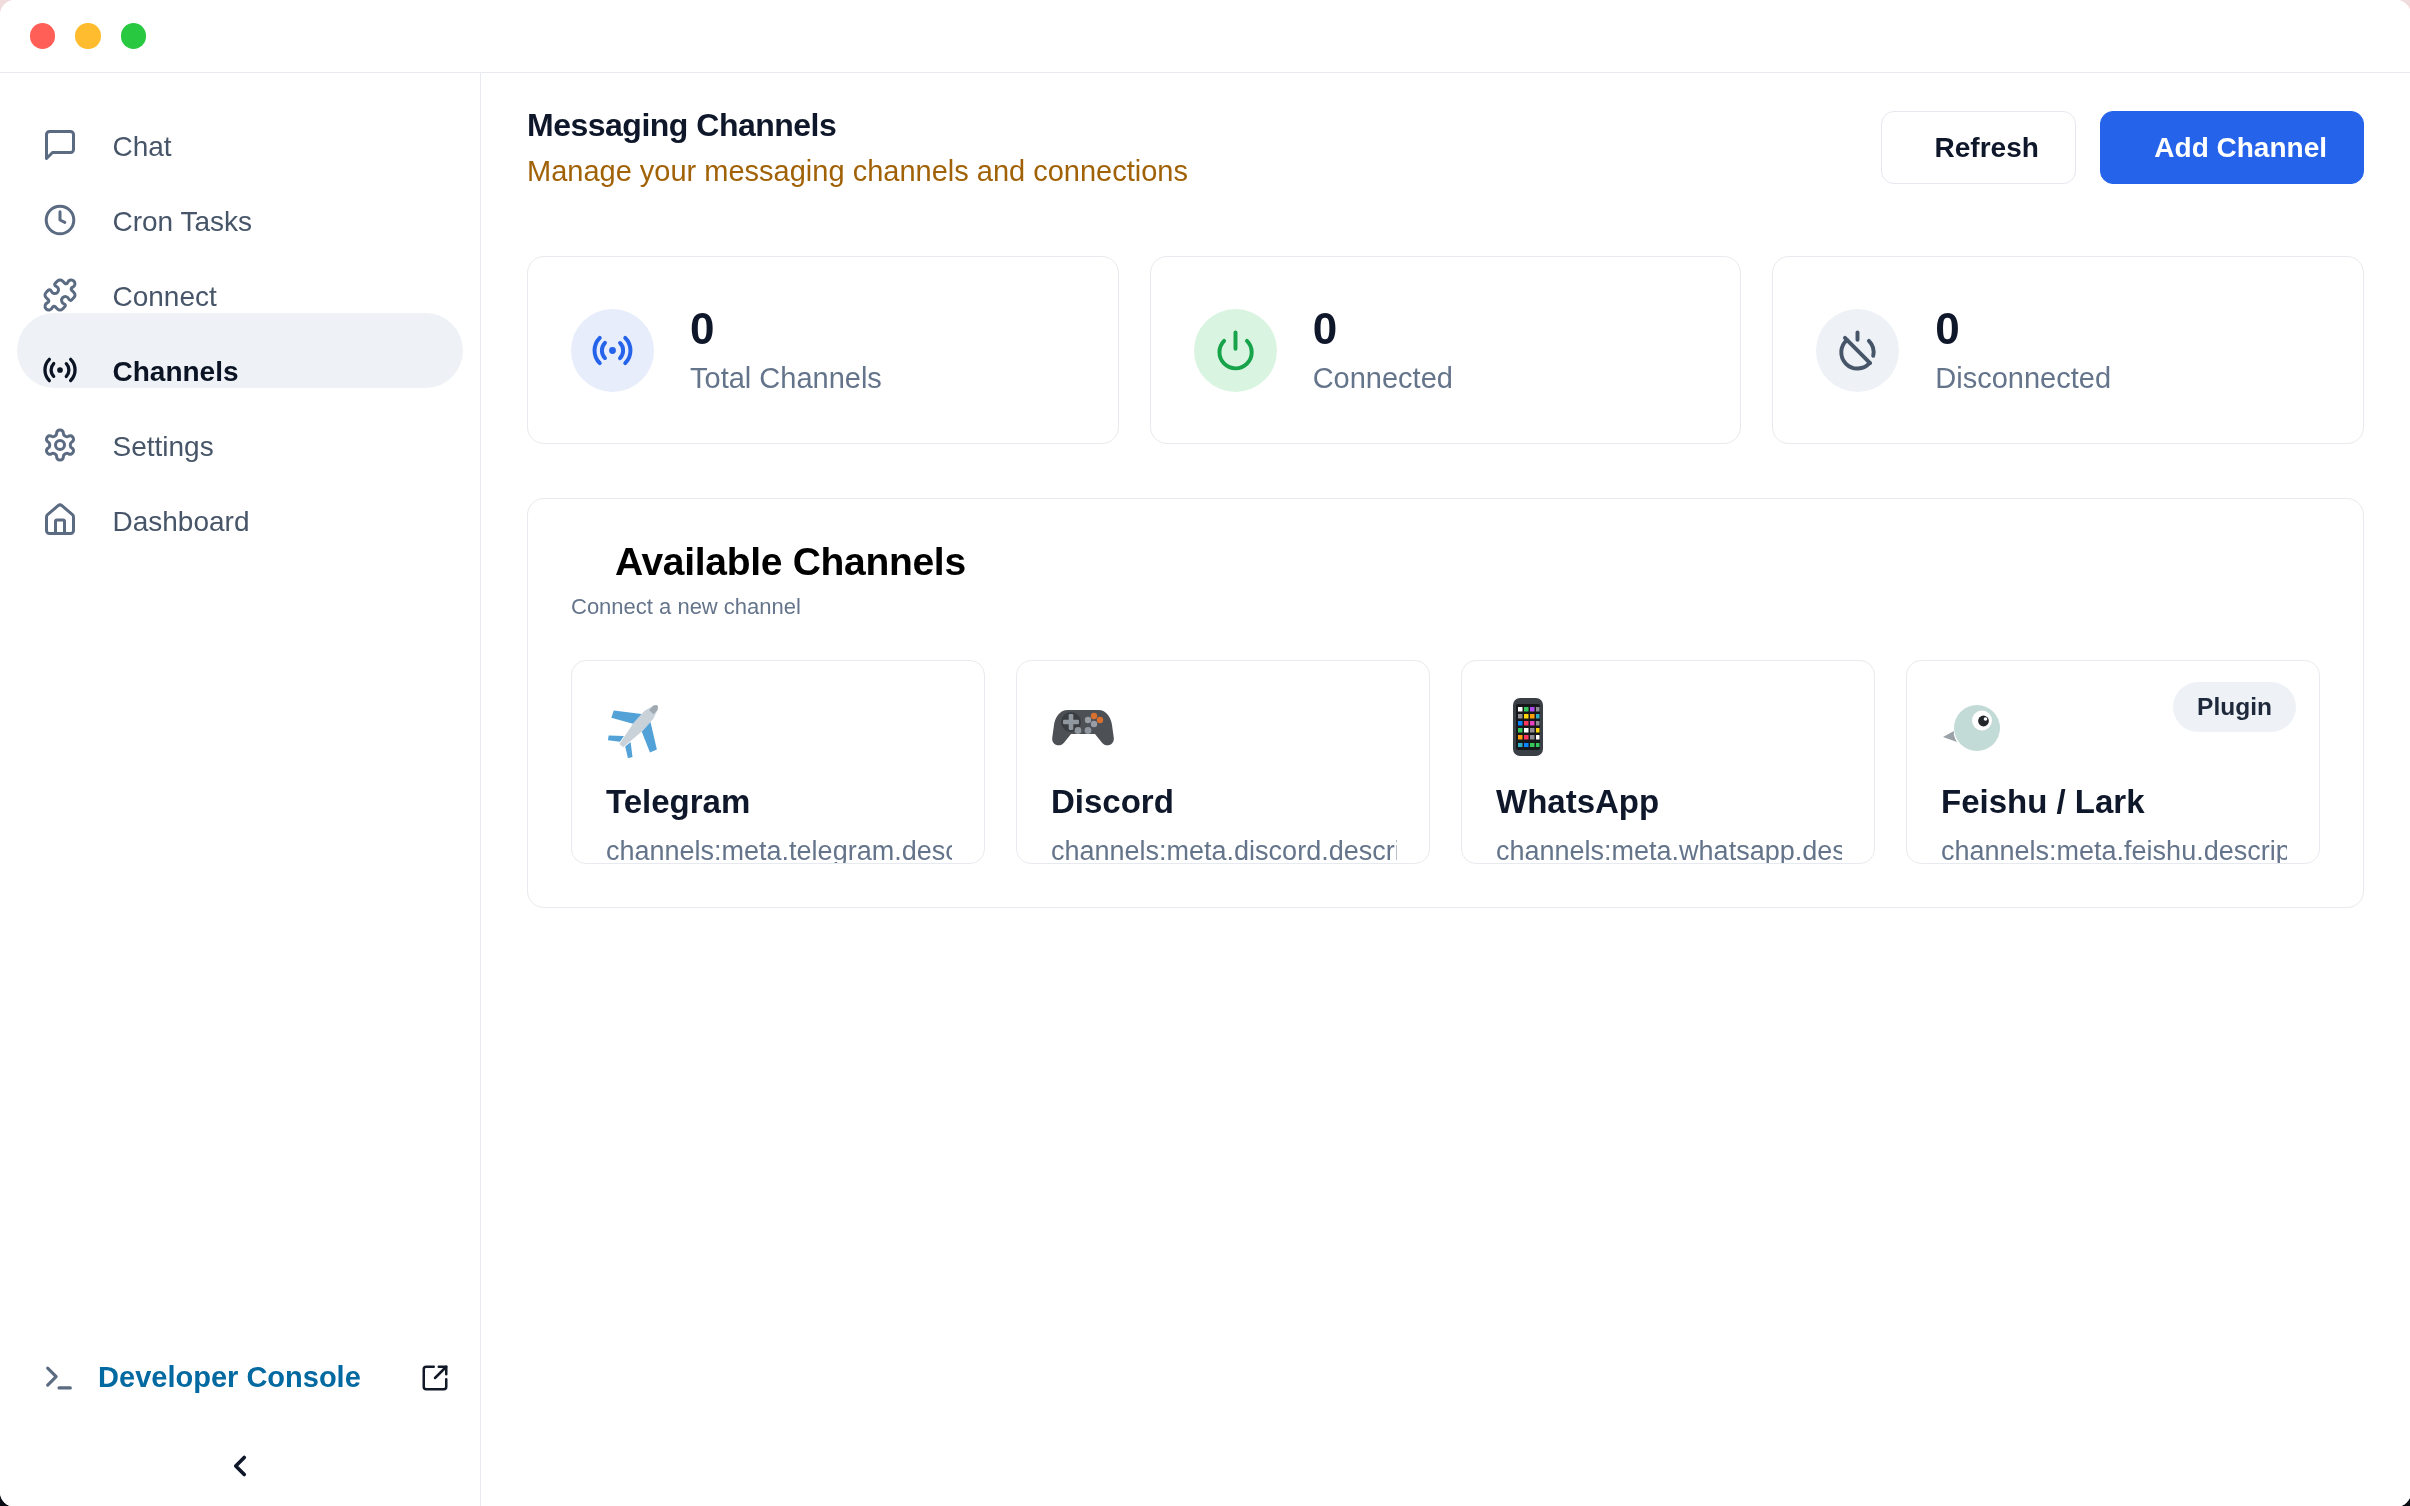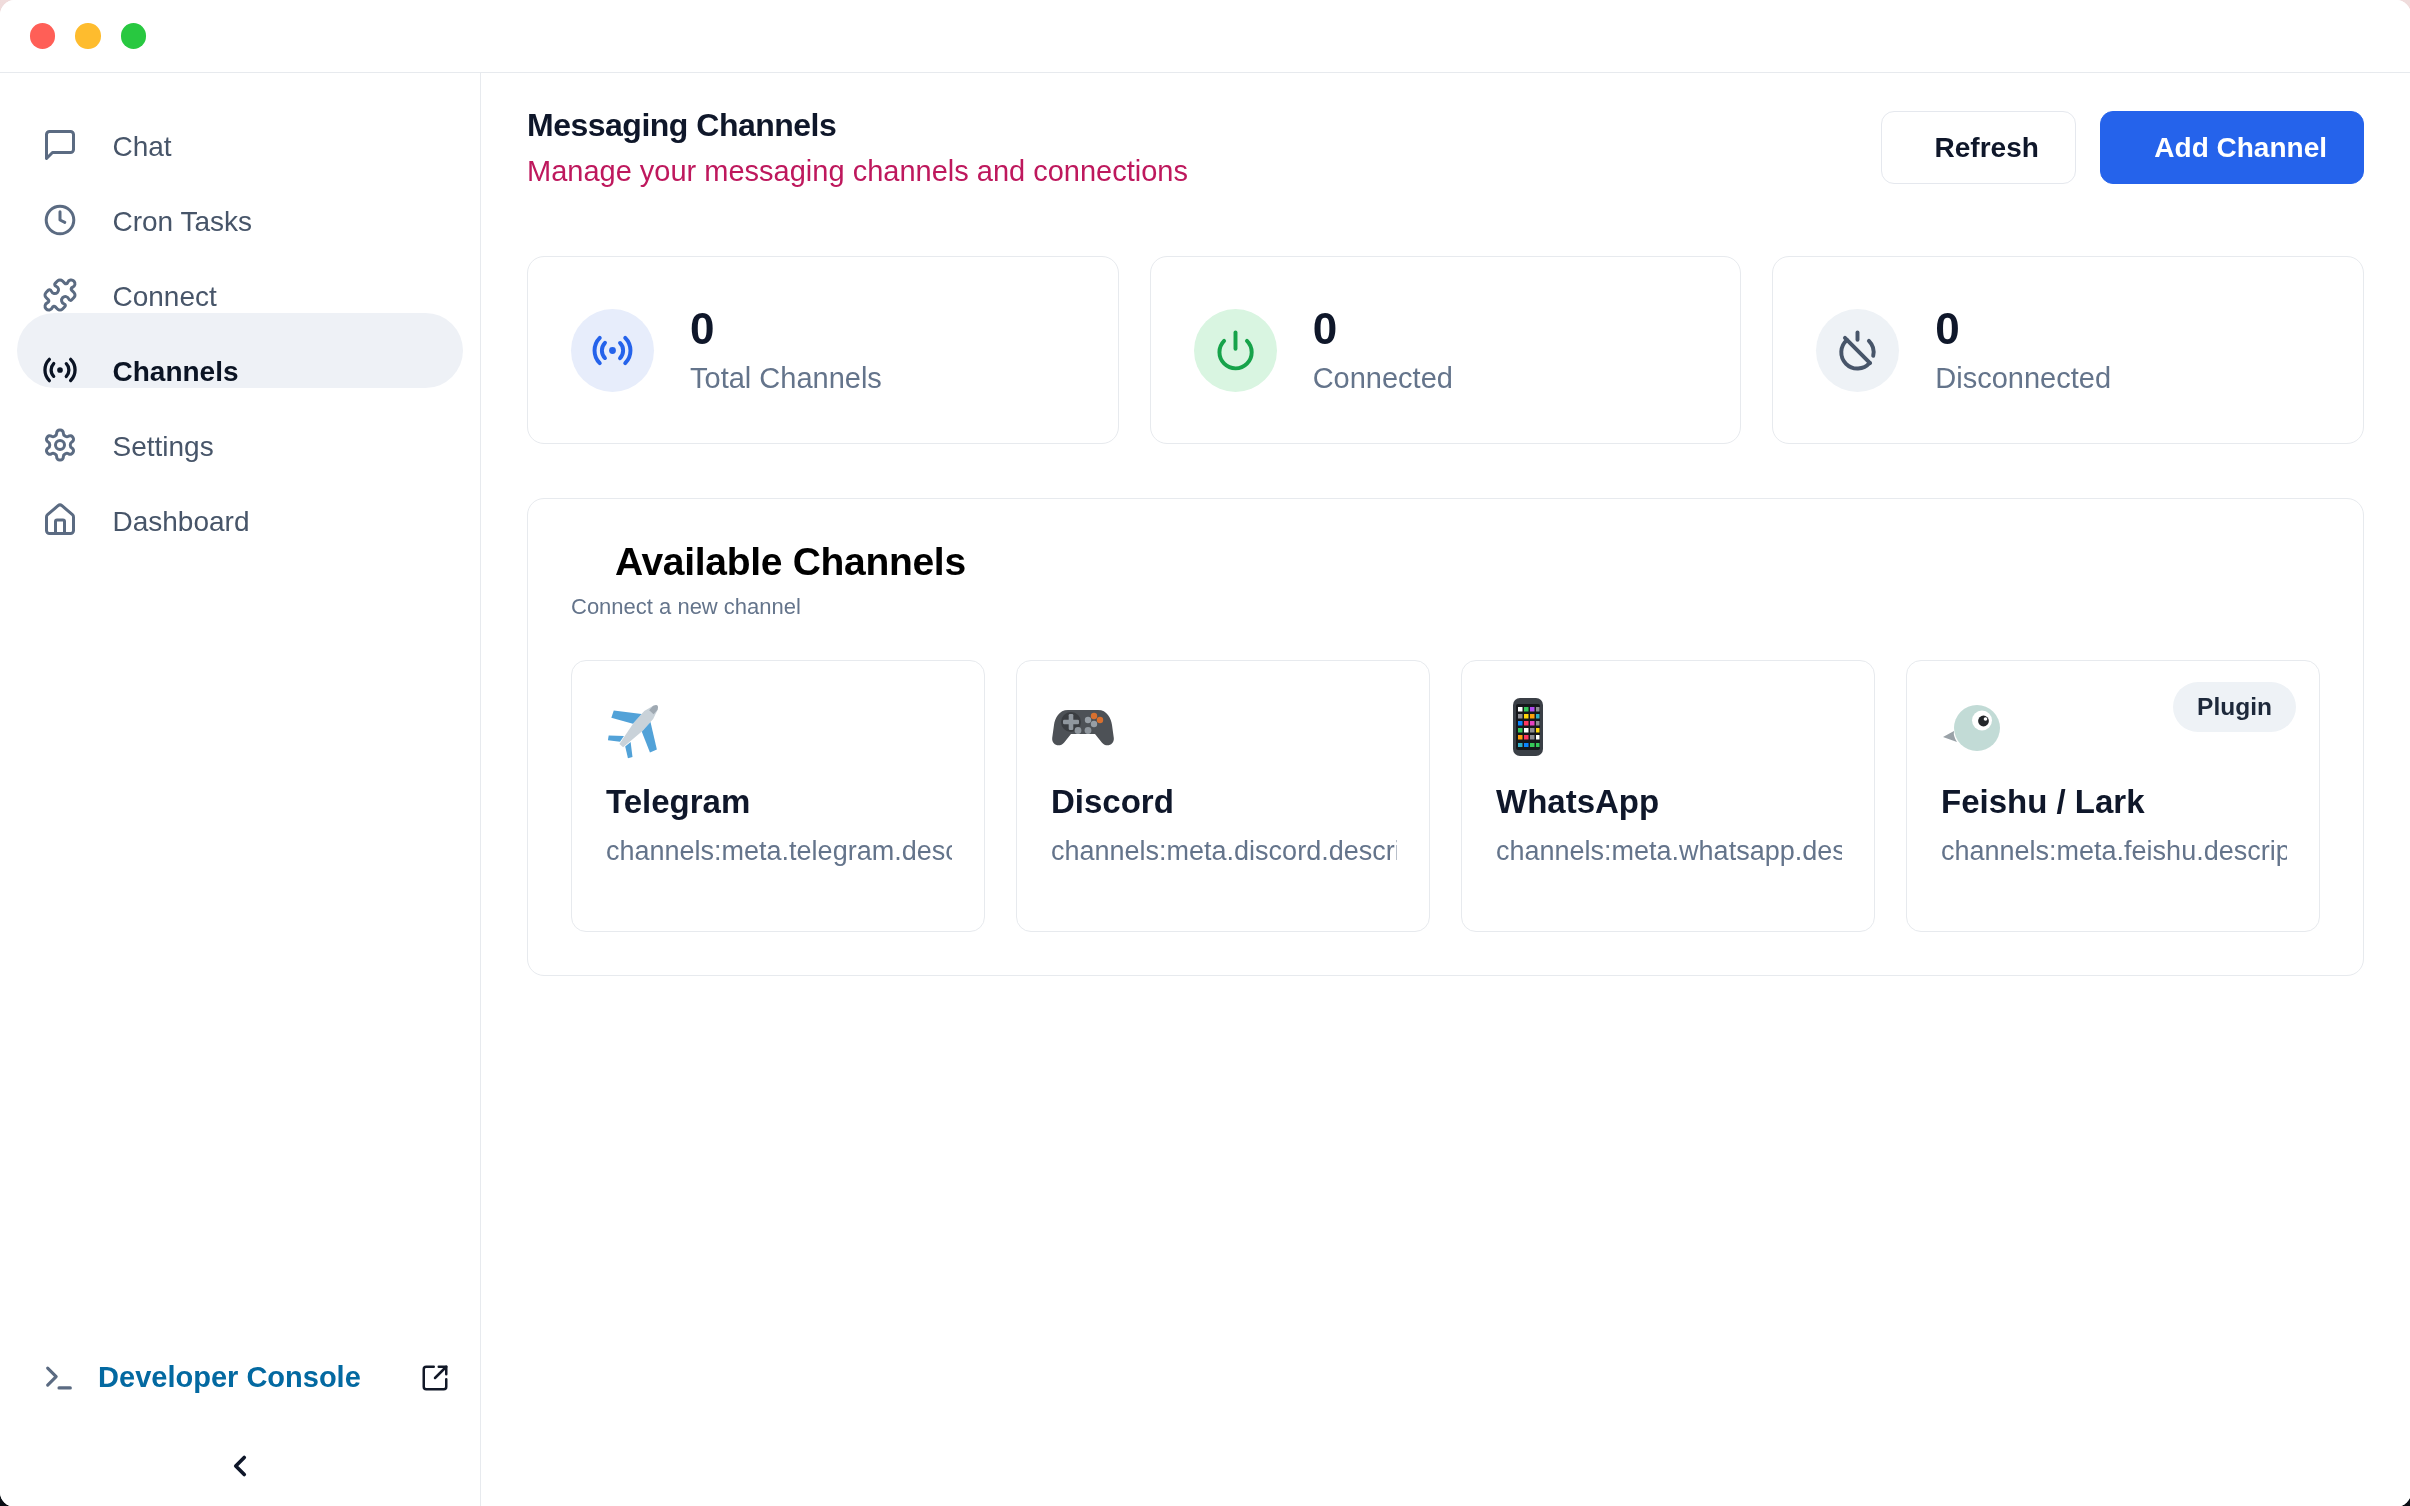--- a/index.html
+++ b/index.html
@@ -55,21 +55,21 @@
   .dev-console .icon svg { width: 34px; height: 34px; display: block; }
   .dev-console .ext { margin-left: auto; color: #111827; }
   .dev-console .ext svg { width: 30px; height: 30px; display: block; }
   .collapse-row { display: flex; justify-content: center; margin-top: 43px; }
   .collapse-btn { background: none; border: none; color: #0f172a; cursor: pointer; }
   .collapse-btn svg { width: 34px; height: 34px; display: block; }
   
   .main { flex: 1; padding: 34px 47px 0 46px; overflow: hidden; background: #ffffff; }
   .page-header { display: flex; align-items: center; justify-content: space-between; }
   .page-title { font-size: 32px; font-weight: 700; color: #0f172a; letter-spacing: -0.5px; }
-  .page-subtitle { font-size: 29px; color: #be185d; margin-top: 11.3px; }
+  .page-subtitle { font-size: 29px; color: #a16207; margin-top: 11.3px; }
   .header-actions { display: flex; gap: 24.5px; align-items: center; }
   .btn {
     height: 73px; border-radius: 13px; font-size: 28px; font-weight: 600;
     display: inline-flex; align-items: center; gap: 17px;
     padding: 0 36px; cursor: pointer;
     font-family: inherit;
   }
   .btn-secondary { background: #ffffff; border: 1.9px solid #e5e8ee; color: #0f172a; }
   .btn-primary { background: #2563eb; border: 1.9px solid #2563eb; color: #ffffff; text-align: center; }
   
@@ -87,21 +87,21 @@
   .stat-label { font-size: 29px; color: #64748b; margin-top: 9.4px; }
   
   .available {
     margin-top: 54px; border: 1.9px solid #e7eaee; border-radius: 17px; background: #fff;
     padding: 41px 43px 43px 43px;
   }
   .available-title { font-size: 39px; font-weight: 700; color: #000000; letter-spacing: -0.3px; margin-left: 44px; }
   .available-subtitle { font-size: 22px; color: #64748b; margin-top: 9.4px; }
   .channel-grid { display: grid; grid-template-columns: repeat(4, 1fr); gap: 31px; margin-top: 40px; }
   .channel-card {
-    position: relative; height: 272px;
+    position: relative; height: 204px;
     border: 1.9px solid #e7eaee; border-radius: 15px; background: #fff;
     padding: 34px 32px 0 34px; cursor: pointer; overflow: hidden;
   }
   .channel-emoji svg { width: 64px; height: 64px; display: block; }
   .channel-name { font-size: 33px; font-weight: 600; color: #0f172a; margin-top: 24.5px; }
   .channel-desc {
     font-size: 27px; color: #64748b; margin-top: 15px;
     white-space: nowrap; overflow: hidden;
   }
   .channel-badge {

